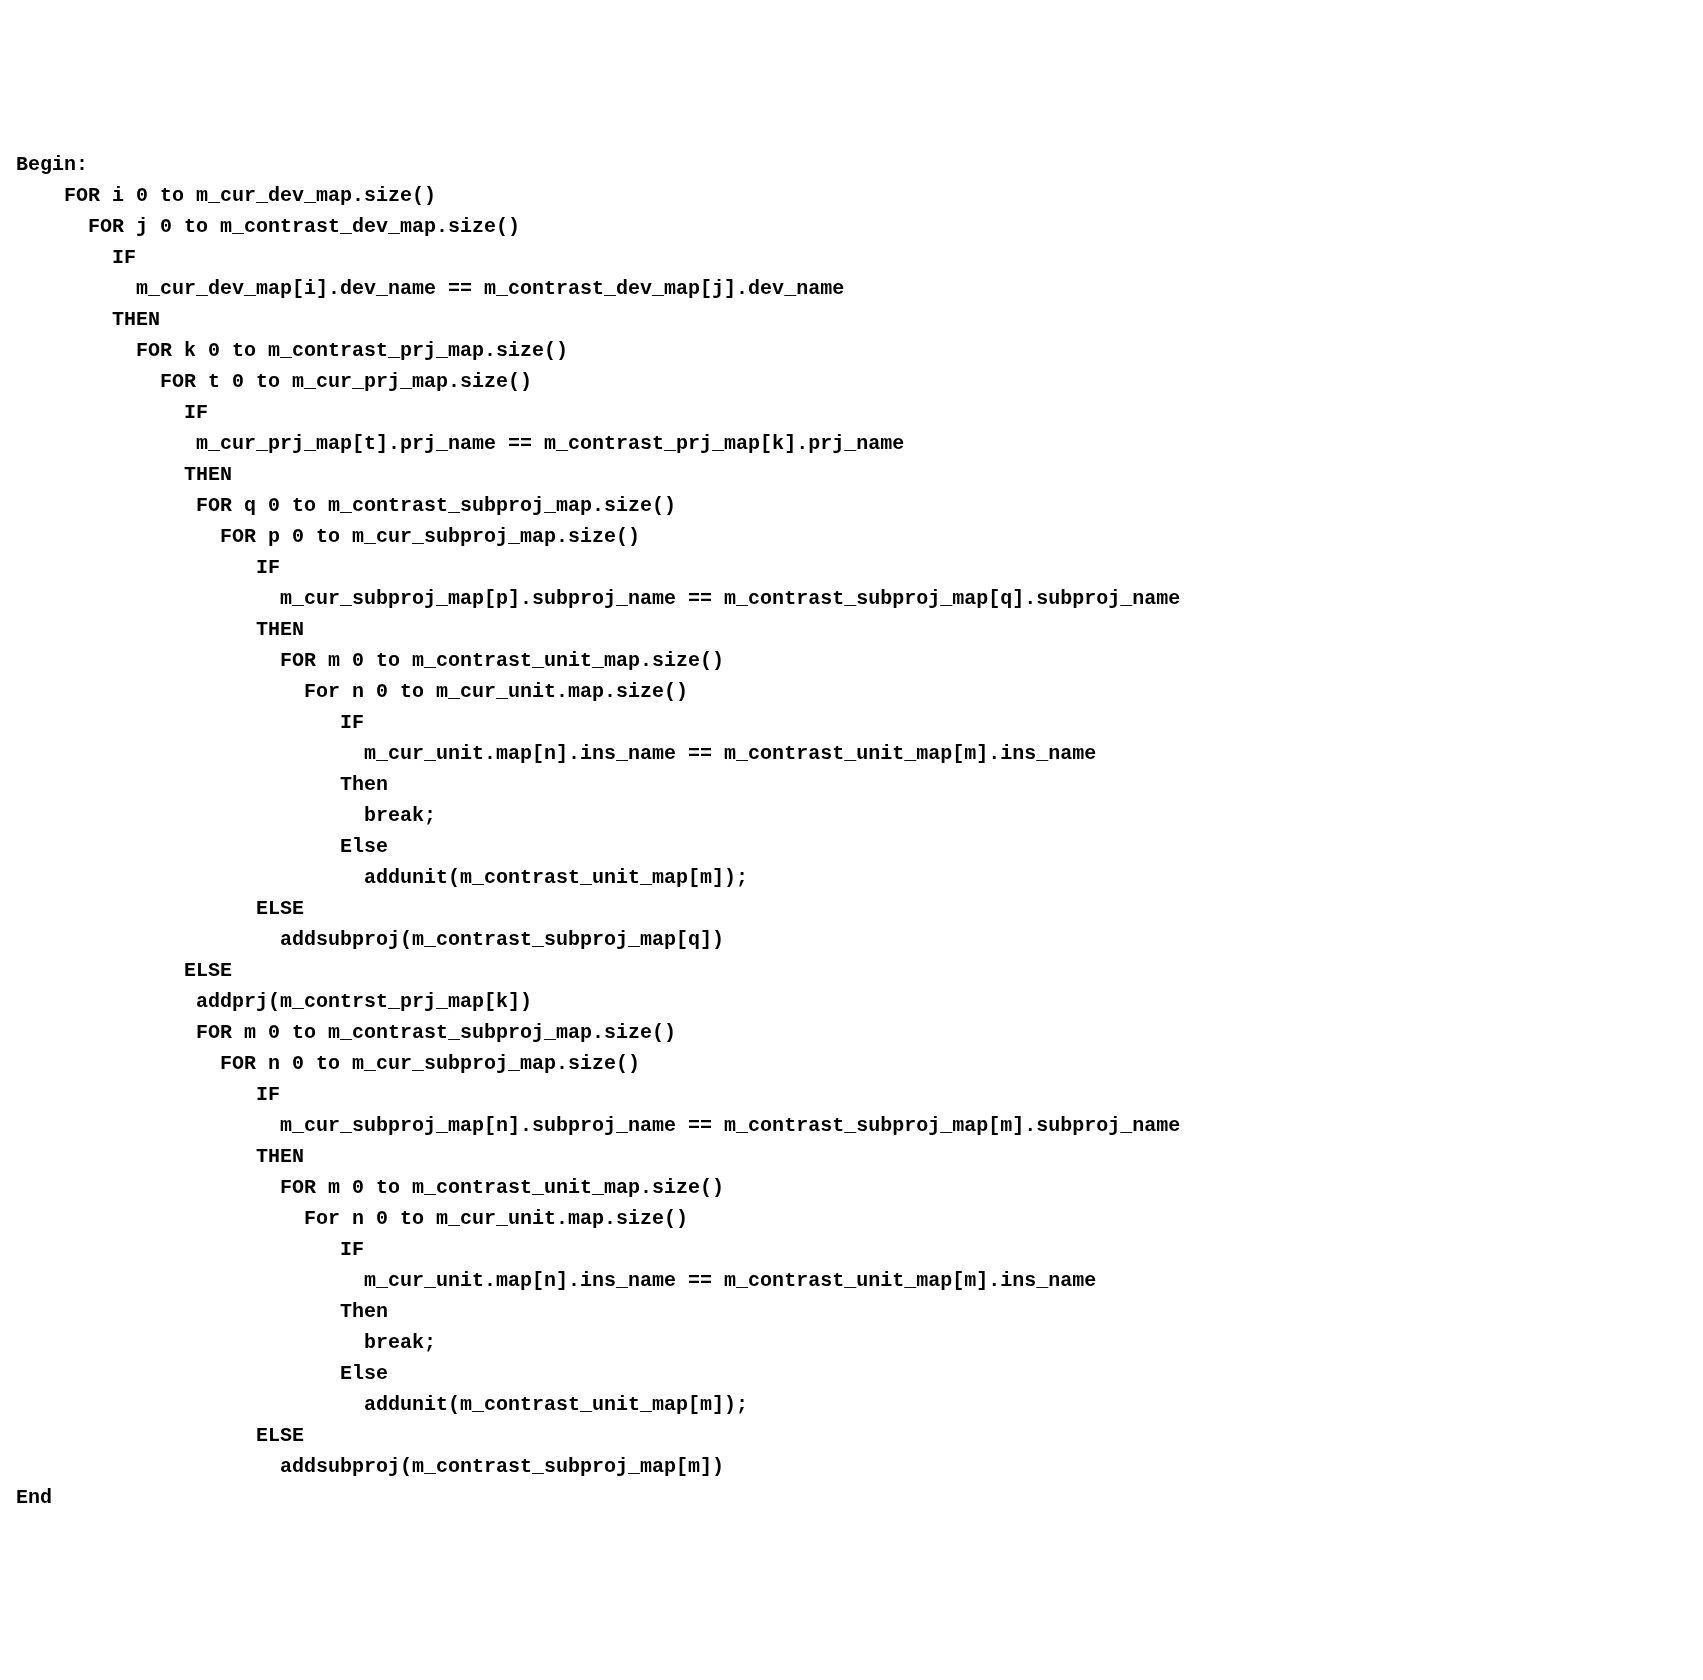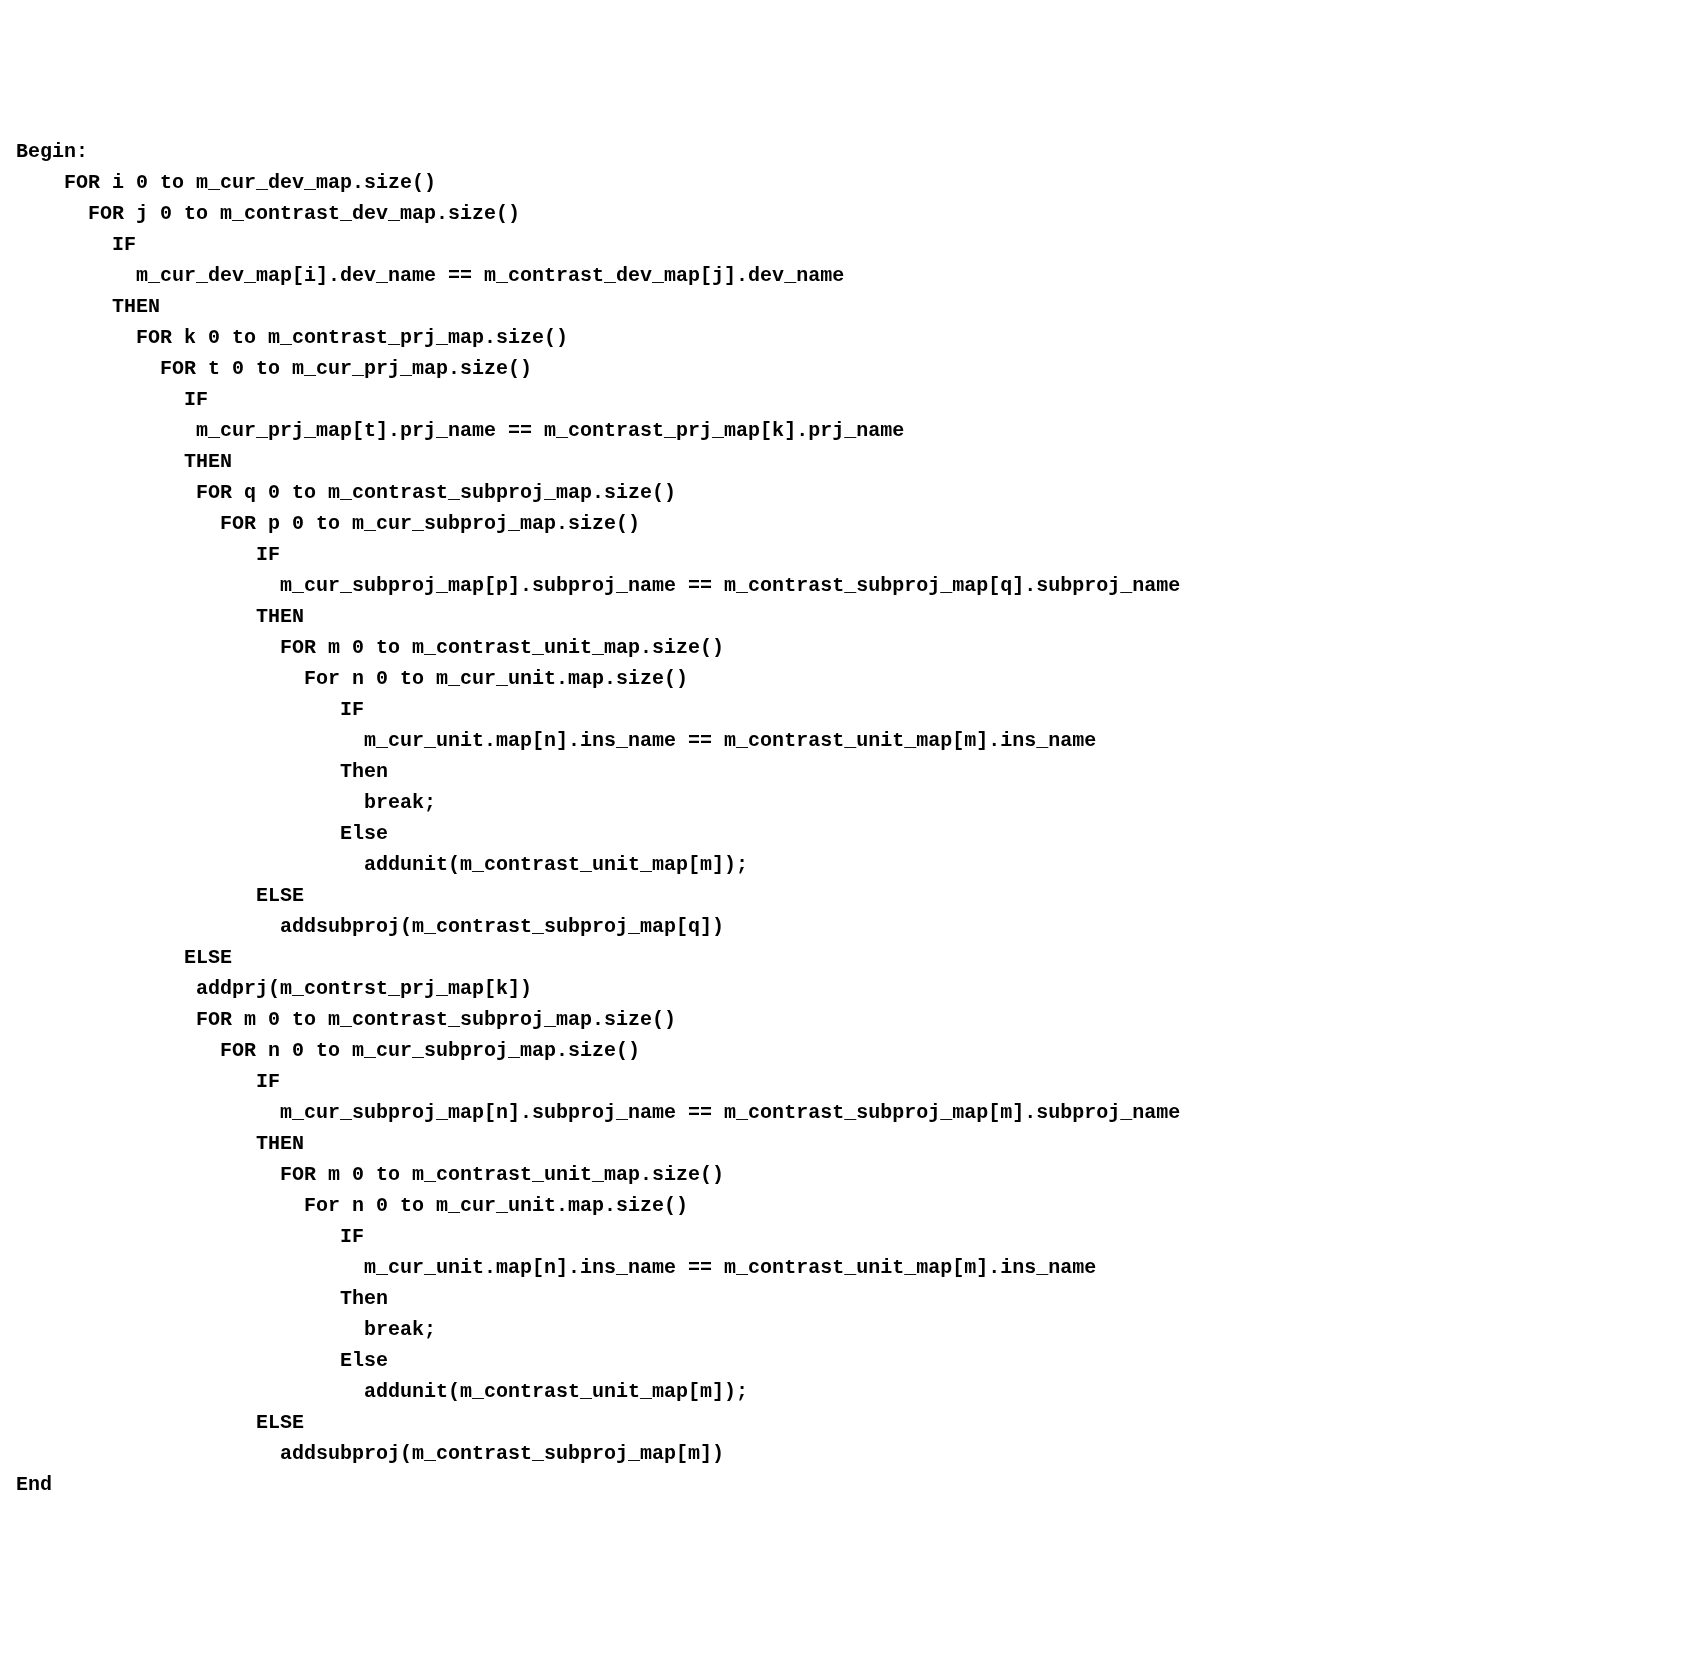--- a/index.html
+++ b/index.html
@@ -9,20 +9,21 @@
     font-family: "Courier New", Courier, monospace;
     font-size: 20px;
     font-weight: bold;
     color: #000000;
     line-height: 1.55;
     white-space: pre;
   }
   .code-block {
     white-space: pre;
     tab-size: 4;
+    margin-top: 13px;
   }
 </style>
 </head>
 <body>
 
 
 
 <div class="code-block"><span>Begin:</span>
 <span>    FOR i 0 to m_cur_dev_map.size()</span>
 <span>      FOR j 0 to m_contrast_dev_map.size()</span>

